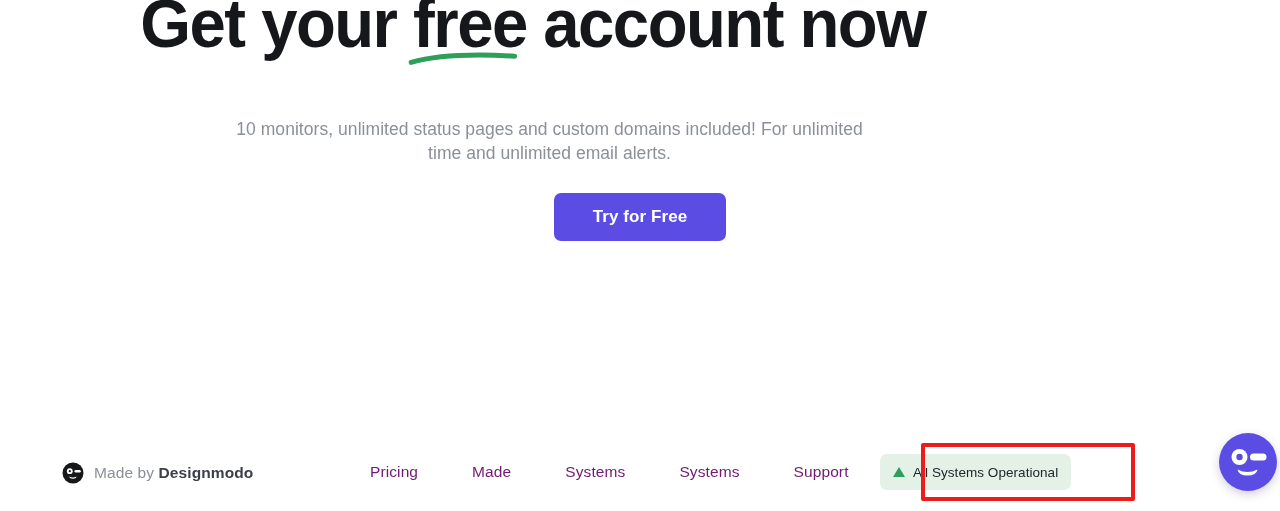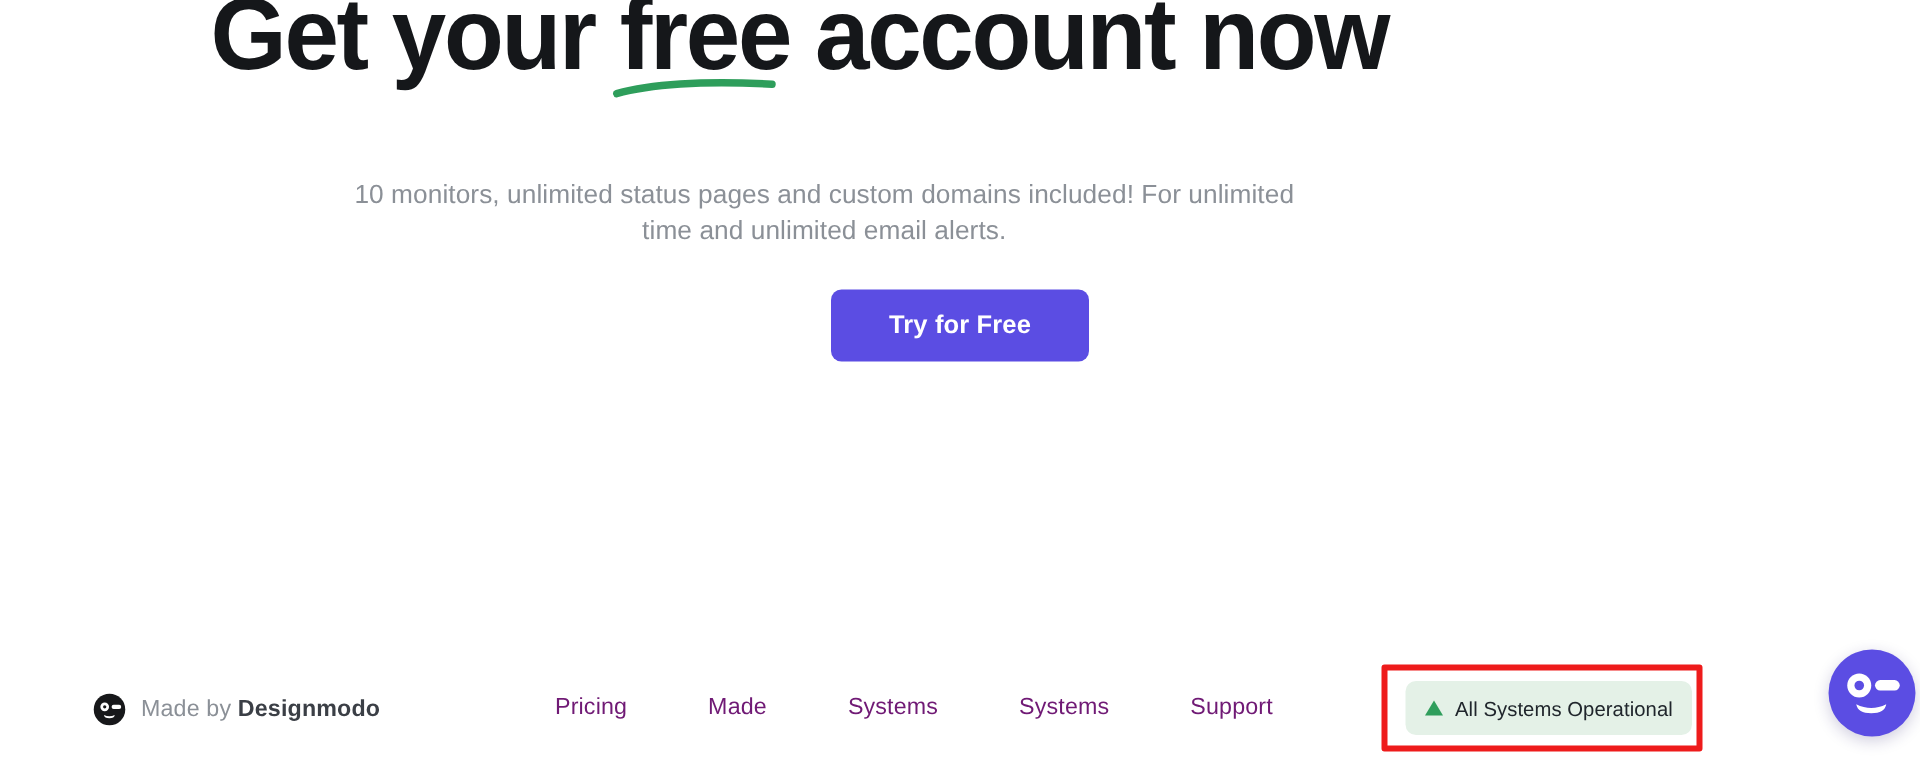--- a/index.html
+++ b/index.html
@@ -161,21 +161,21 @@
     top: 443px;
     width: 214px;
     height: 58px;
     border: 4px solid #ee1b1b;
     border-radius: 2px;
     background: transparent;
   }
 
   .status-badge {
     position: absolute;
-    left: 937px;
+    left: 880px;
     top: 454px;
     height: 36px;
     display: flex;
     align-items: center;
     gap: 8px;
     padding: 0 13px;
     background: #e4f1e7;
     border-radius: 7px;
     text-decoration: none;
     white-space: nowrap;

